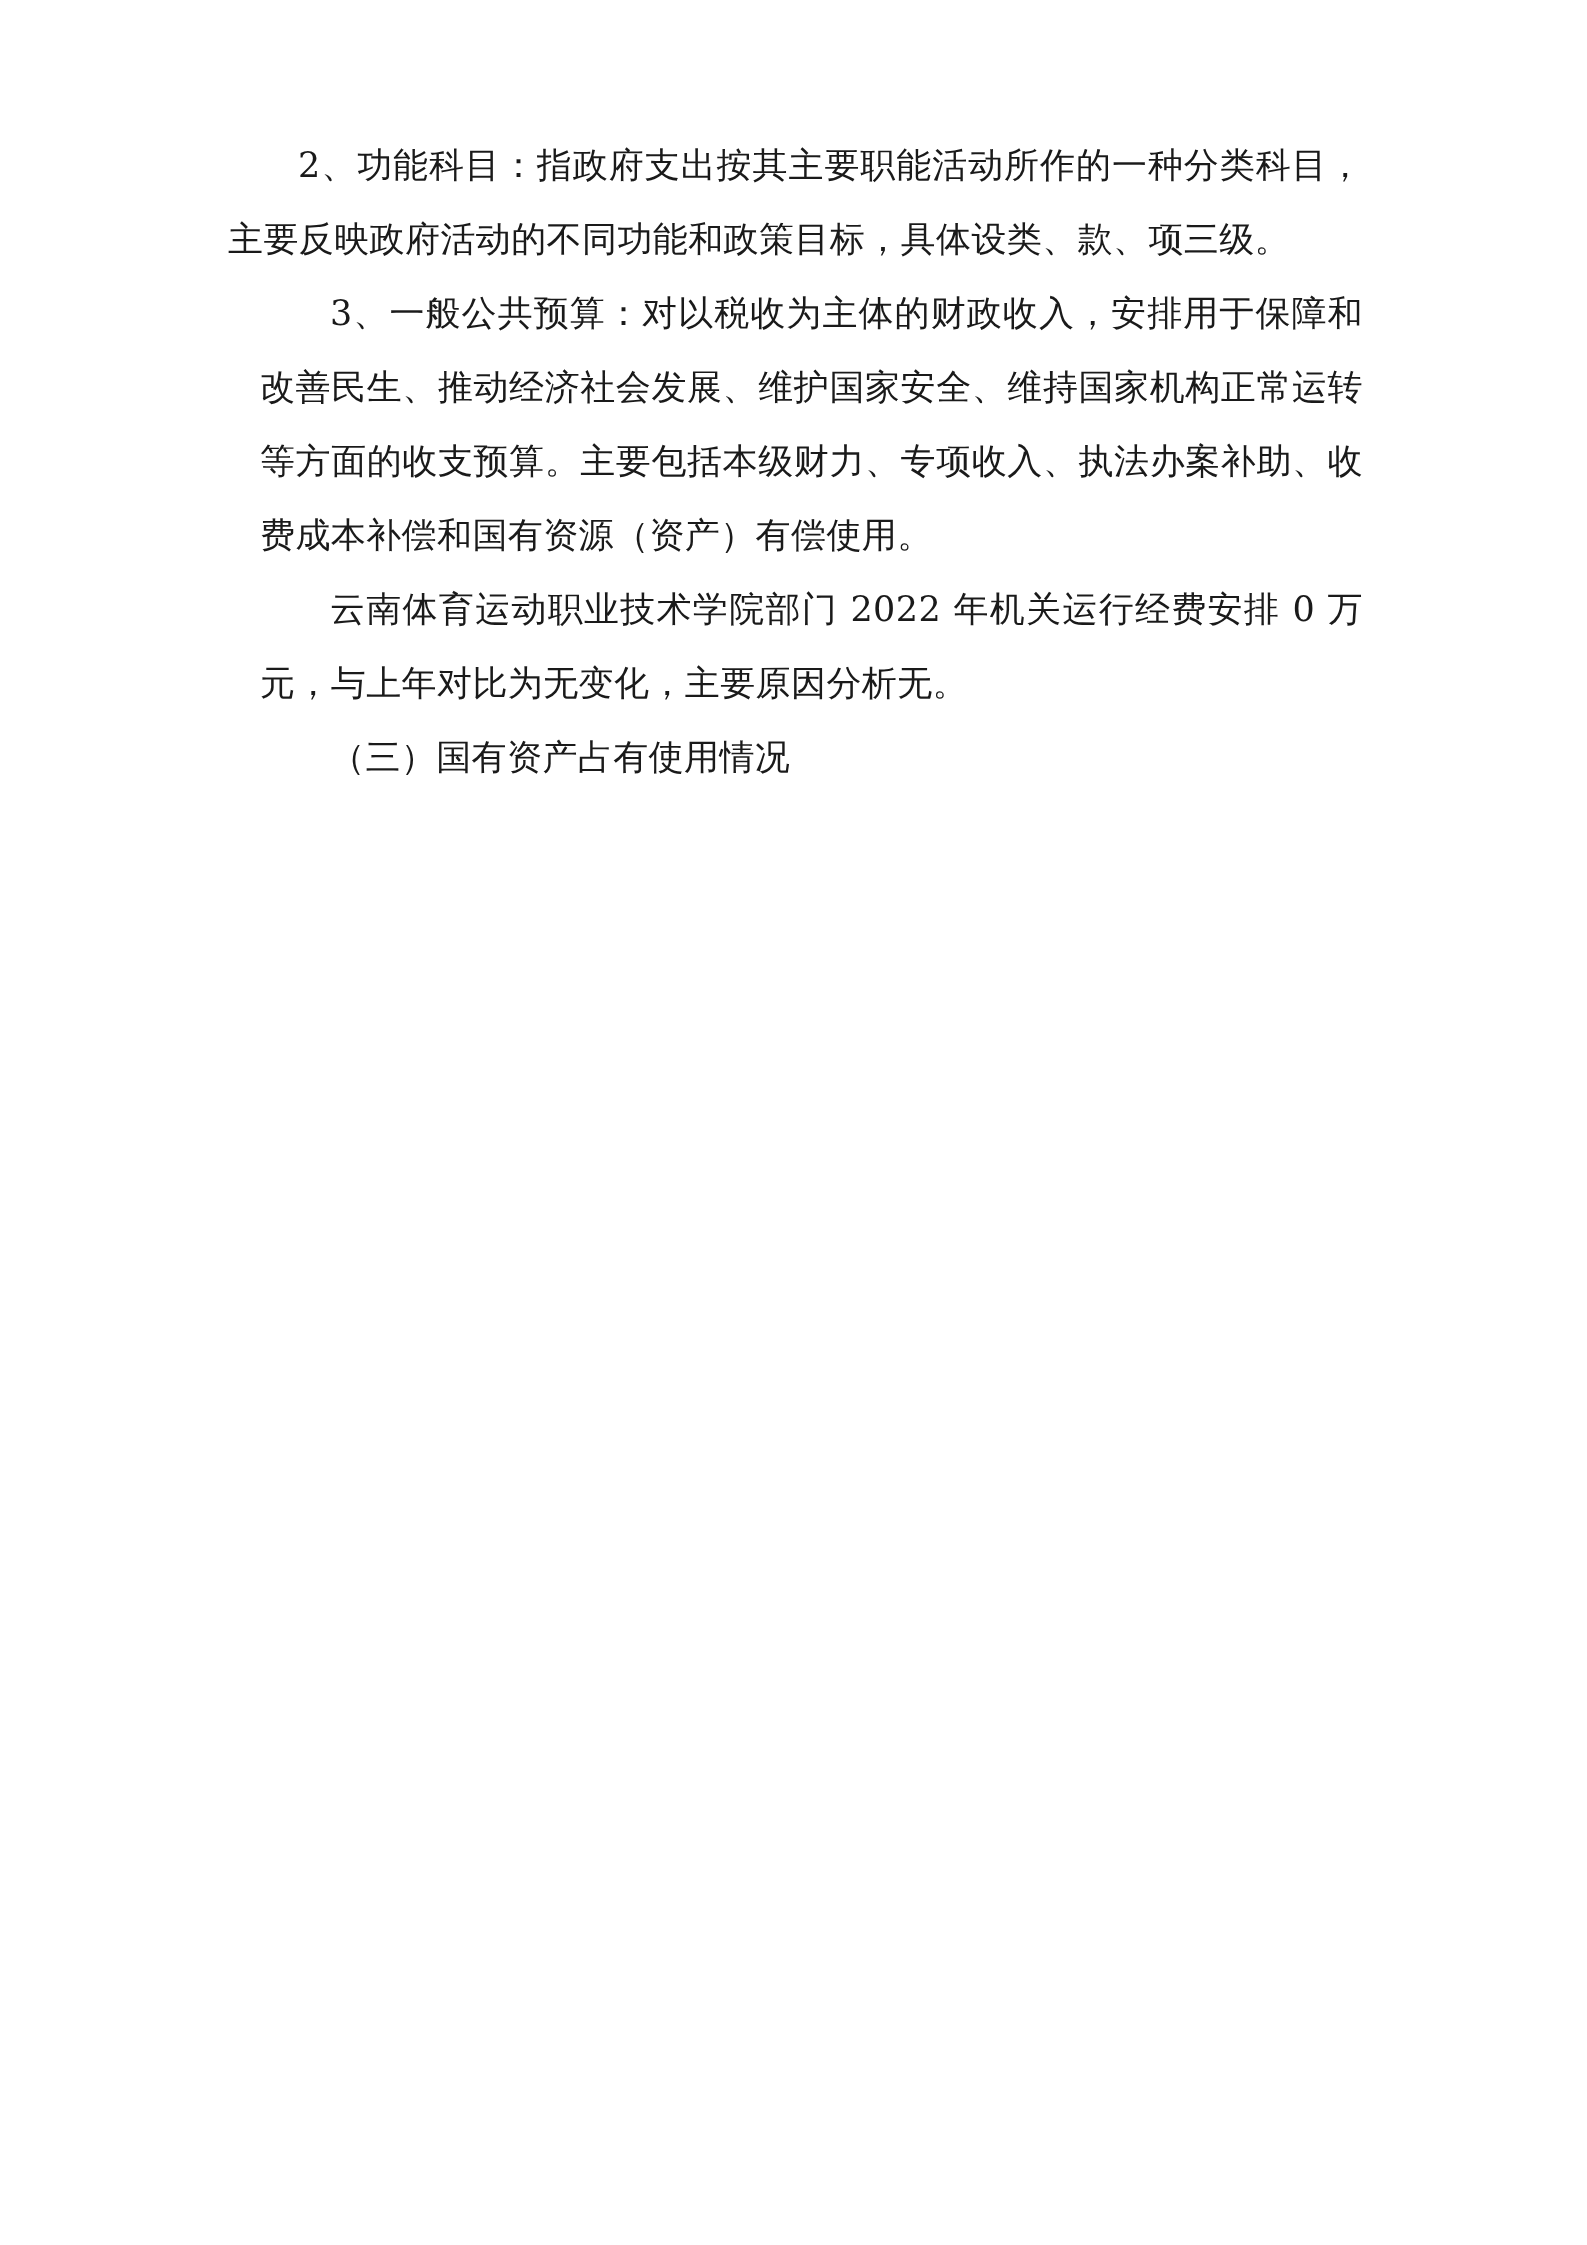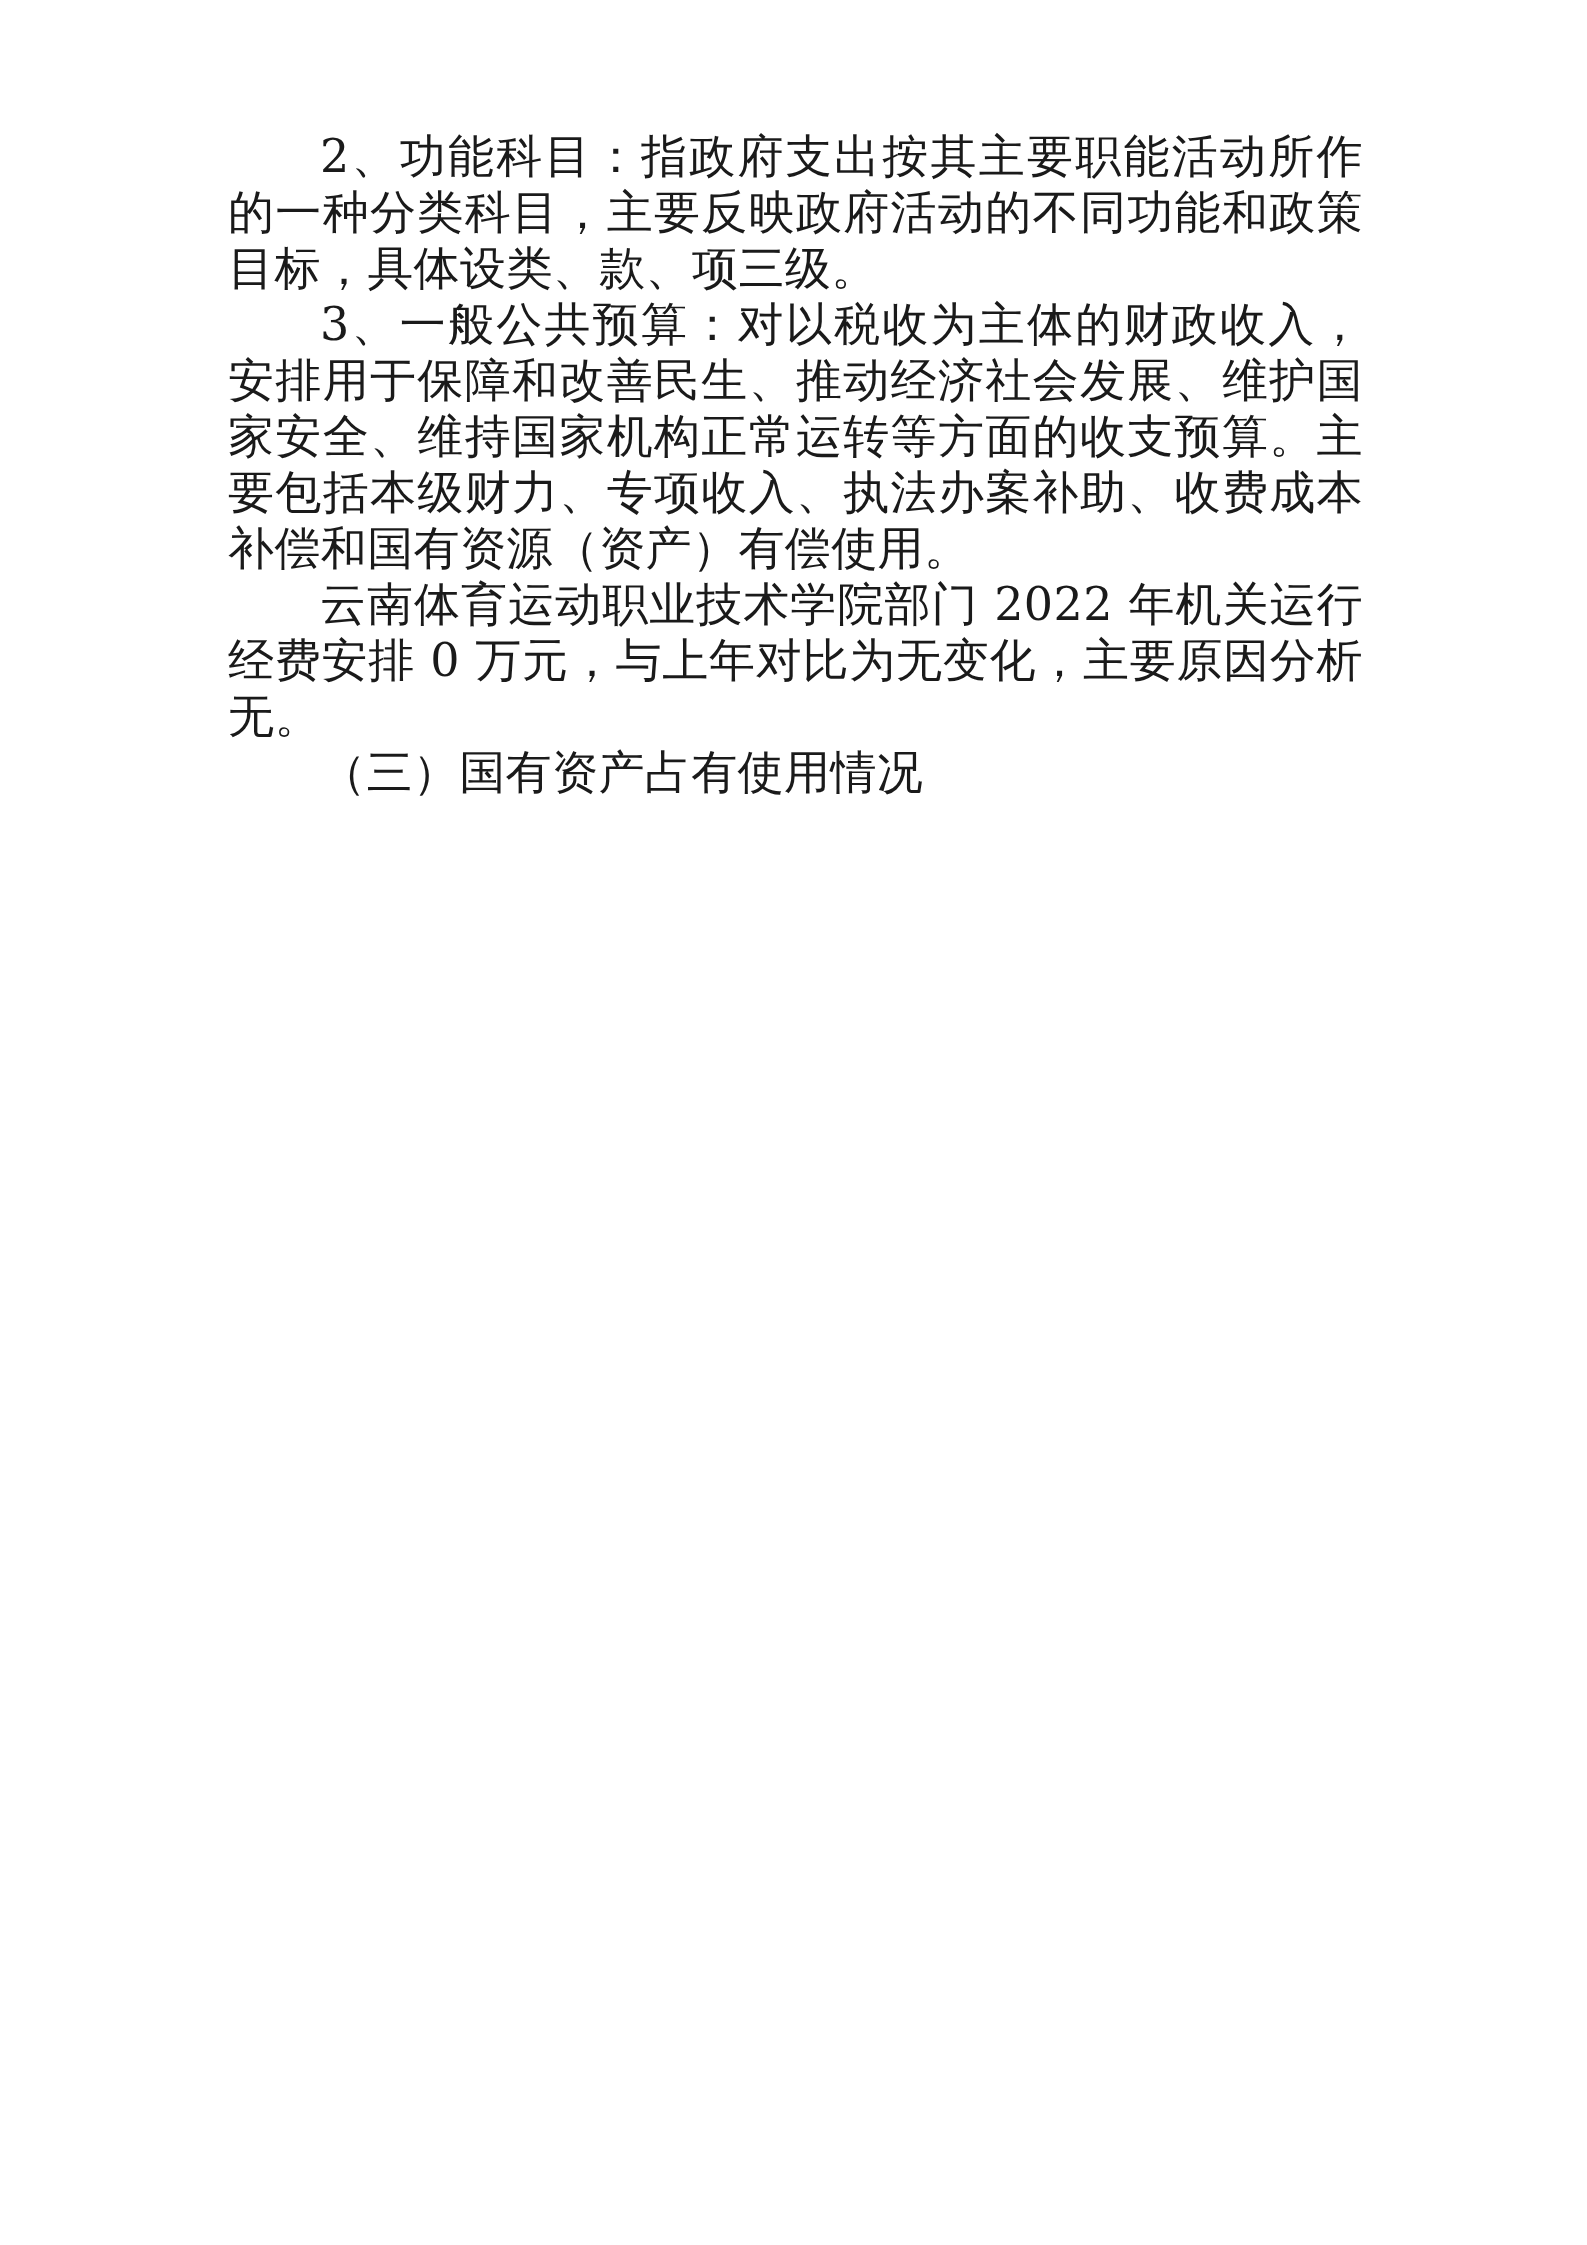--- a/index.html
+++ b/index.html
@@ -23,31 +23,32 @@
     height: 2245px;
     background: #fff;
   }
   .content {
     position: absolute;
     left: 228px;
     top: 128px;
     width: 1135px;
   }
   .para {
-    font-size: 46px;
-    line-height: 56px;
+    font-size: 35px;
+    line-height: 74px;
     text-align: justify;
     text-justify: inter-ideograph;
     margin: 0 0 0 0;
     letter-spacing: 0.4px;
     text-indent: 2em;
   }
   
   .para + .para {
     margin-top: 0px;
+    margin-left: 32px;
   }
 </style>
 </head>
 <body>
 
 <div class="page">
   <div class="content">
     <p class="para">2、功能科目：指政府支出按其主要职能活动所作的一种分类科目，主要反映政府活动的不同功能和政策目标，具体设类、款、项三级。</p>
     <p class="para">3、一般公共预算：对以税收为主体的财政收入，安排用于保障和改善民生、推动经济社会发展、维护国家安全、维持国家机构正常运转等方面的收支预算。主要包括本级财力、专项收入、执法办案补助、收费成本补偿和国有资源（资产）有偿使用。</p>
     <p class="para">云南体育运动职业技术学院部门 2022 年机关运行经费安排 0 万元，与上年对比为无变化，主要原因分析无。</p>

